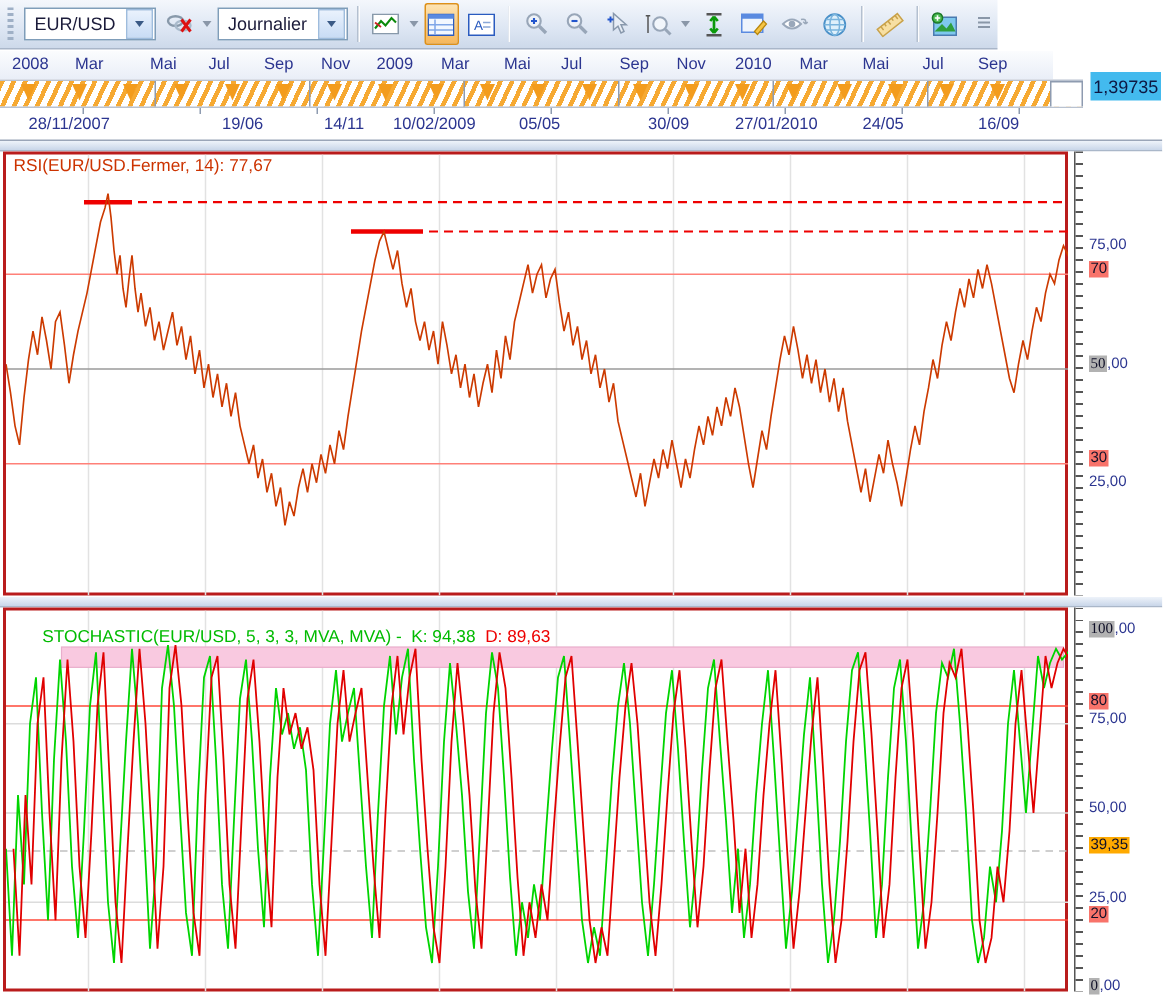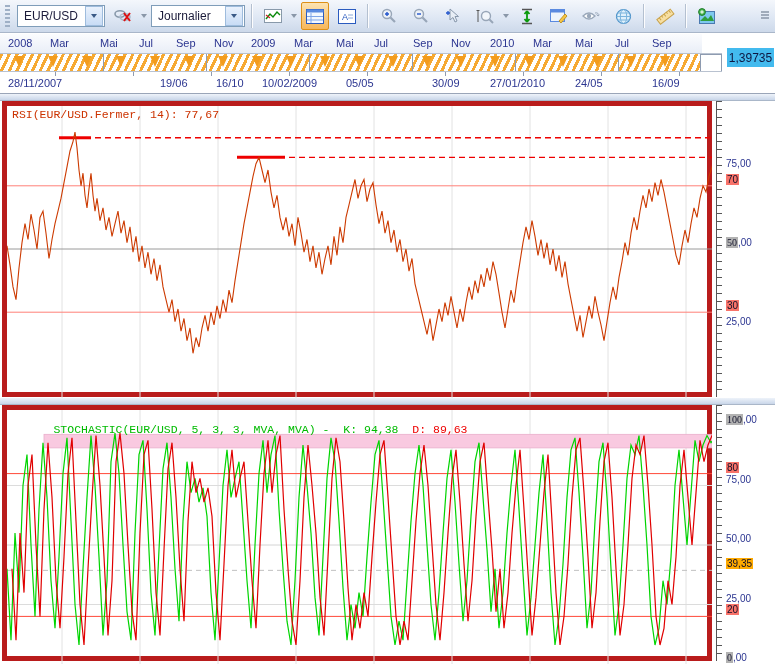--- a/index.html
+++ b/index.html
@@ -1,19 +1,19 @@
 <!DOCTYPE html>
 <html><head>
 <meta charset="utf-8">
 <style>
   html,body{margin:0;padding:0;background:#fff;}
   .app{position:relative;width:775px;height:670px;font-family:"Liberation Sans",sans-serif;
        background:#fff;overflow:hidden;-webkit-font-smoothing:antialiased;}
   
-  .toolbar{position:absolute;left:0;top:0;width:775px;height:33px;
+  .toolbar{position:absolute;left:0;top:0;width:665px;height:33px;
     background:linear-gradient(#f4f7fc,#dde6f3 60%,#cdd9ea);border-bottom:1px solid #a9b6c9;
     display:flex;align-items:center;gap:4px;padding:0 2px;box-sizing:border-box;}
   .grip{width:5px;height:22px;margin:0 3px;
     background:repeating-linear-gradient(to bottom,#9fb0c6 0 2px,transparent 2px 4px);}
   .combo{display:flex;align-items:center;background:#fff;border:1px solid #7f9db9;height:20px;}
   .combo .val{padding:0 6px;font-size:12px;color:#1b1b3a;white-space:nowrap;}
   .combo .arrowbtn{width:16px;height:18px;margin:1px;background:linear-gradient(#eaf2fd,#c8dcf5);
     border:1px solid #9ebcdd;display:flex;align-items:center;justify-content:center;}
   .dn{width:0;height:0;border-left:3px solid transparent;border-right:3px solid transparent;border-top:4px solid #3a5a86;}
   .dn.gray{border-top-color:#8a97a8;}
@@ -33,21 +33,21 @@
   .ruler .rsep{position:absolute;top:0;width:1px;height:19px;background:#8e9bb0;}
   .ruler .endcap{position:absolute;right:0;top:0;width:20px;height:17px;background:#fff;border:1px solid #8e9bb0;}
   .pricebadge{position:absolute;left:727px;top:48px;width:47px;height:19px;background:#43baee;
     color:#0d1742;font-size:12px;display:flex;align-items:center;justify-content:center;}
   .dates{position:absolute;left:0;top:72px;width:775px;height:21px;border-bottom:1px solid #9aa5b8;
     background:#fff;font-size:11px;color:#2b3590;}
   .dates span{position:absolute;top:5px;}
   .dates i{position:absolute;top:0;width:1px;height:4px;background:#8e9bb0;}
   
   .pstrip{position:absolute;left:0;width:775px;background:linear-gradient(#eef3fa,#c9d6e9);border-bottom:1px solid #aab7c9;}
-  .chartwrap{position:absolute;background:#fff;border:5px solid #b91c1c;box-sizing:border-box;font-family:Liberation Mono, monospace;}
+  .chartwrap{position:absolute;background:#fff;border:2px solid #b91c1c;box-sizing:border-box;}
   .ctitle{position:absolute;left:5px;top:2px;font-size:11.5px;white-space:pre;}
   .axis{position:absolute;background:#fff;}
   .tickruler{position:absolute;left:4px;top:0;width:8px;height:100%;border-left:1px solid #555;
     background:repeating-linear-gradient(to bottom,#555 0 1px,transparent 1px 8px);background-size:5px 100%;background-repeat:no-repeat;}
   .alabel{position:absolute;left:14px;font-size:10px;color:#2b3590;white-space:nowrap;}
   .alabel b{font-weight:normal;color:#101028;padding:0 1px;}
   .b-red{background:#f8736a;}
   .b-gray{background:#b2b2b2;font-family:Liberation Serif, serif;}
   .b-orange{background:#ffaa00;}
 </style>
@@ -244,23 +244,23 @@
       <div class="rsep" style="left: 206px;"></div>
       <div class="rsep" style="left: 309px;"></div>
       <div class="rsep" style="left: 412px;"></div>
       <div class="rsep" style="left: 515px;"></div>
       <div class="rsep" style="left: 618px;"></div>
       <div class="endcap"></div>
     </div>
   <div class="pricebadge">1,39735</div>
 
   <div class="dates" id="datesRow">
-      <span style="left: 8px;">28/11/2007</span>
-      <span style="left: 160px;">19/06</span>
-      <span style="left: 216px;">16/10</span>
+      <span style="left: 19px;">28/11/2007</span>
+      <span style="left: 148px;">19/06</span>
+      <span style="left: 216px;">14/11</span>
       <span style="left: 262px;">10/02/2009</span>
       <span style="left: 346px;">05/05</span>
       <span style="left: 432px;">30/09</span>
       <span style="left: 490px;">27/01/2010</span>
       <span style="left: 575px;">24/05</span>
       <span style="left: 652px;">16/09</span>
       <i style="left: 55px;"></i>
       <i style="left: 133px;"></i>
       <i style="left: 211px;"></i>
       <i style="left: 289px;"></i>

